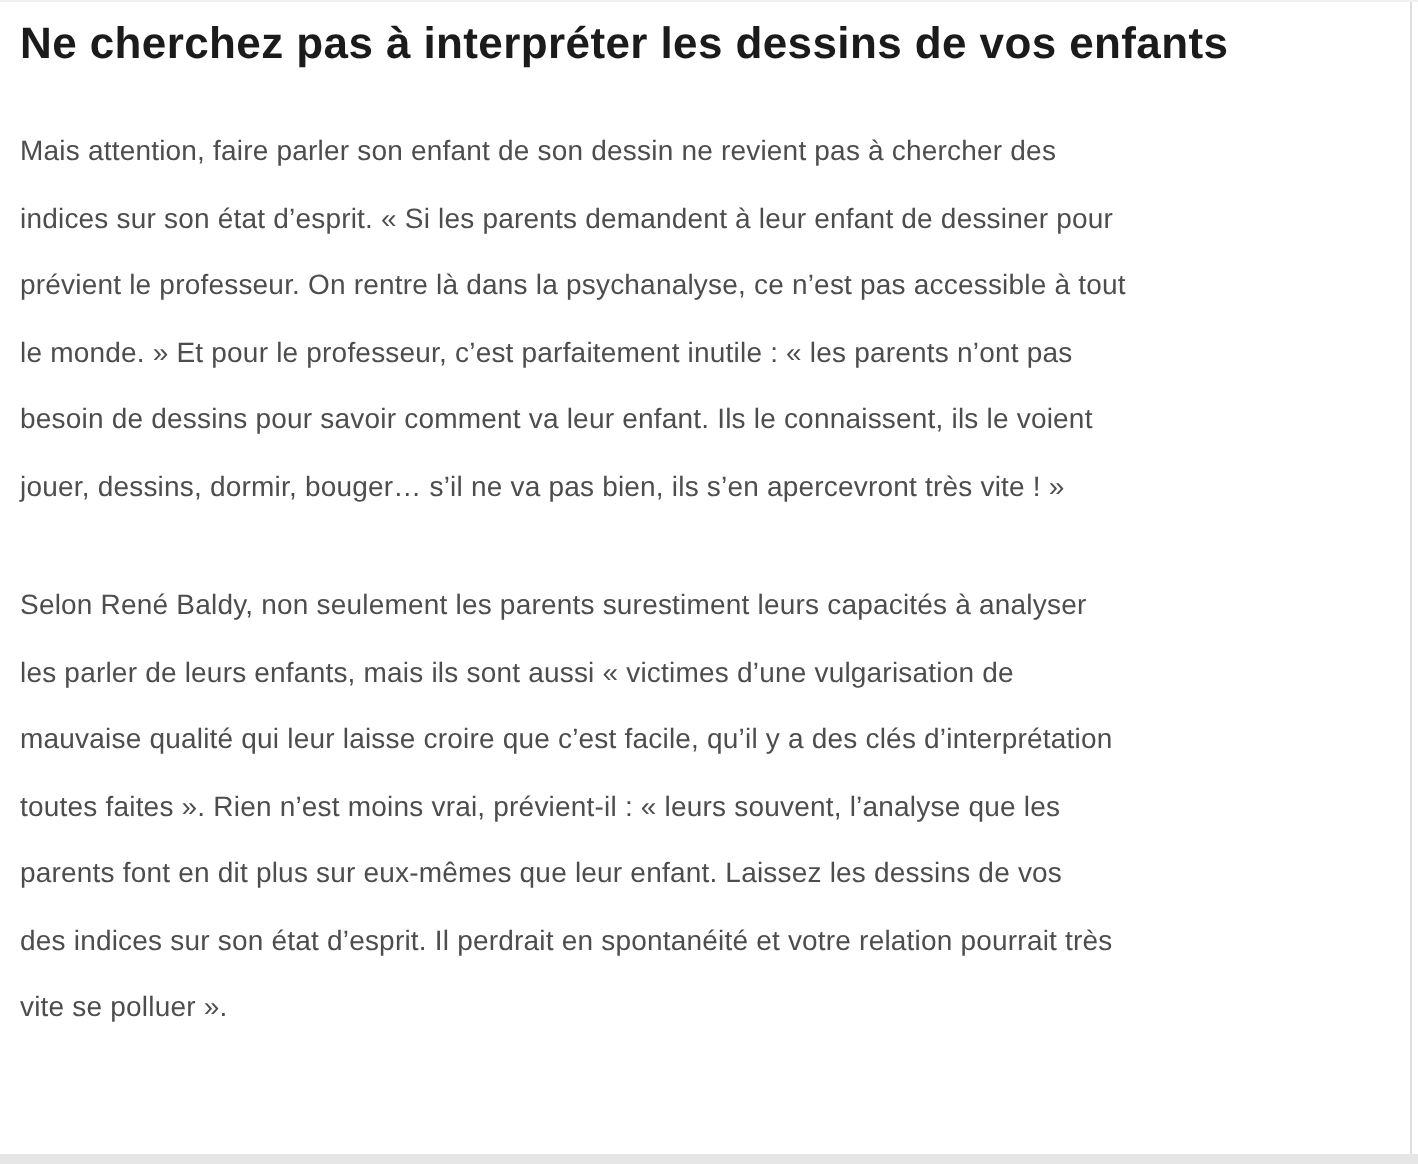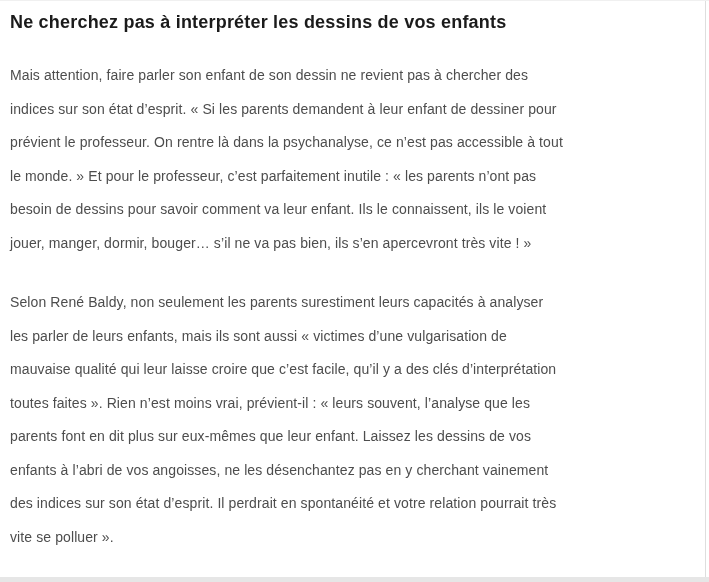--- a/index.html
+++ b/index.html
@@ -15,21 +15,21 @@
     font-family: "Liberation Sans", "DejaVu Sans", sans-serif;
     border-top: 1px solid #f0f0f0;
     box-sizing: border-box;
   }
   .page {
     padding-left: 10px;
     padding-right: 0;
   }
   h1.article-title {
     margin: 6px 0 0 0;
-    font-size: 18px;
+    font-size: 22px;
     font-weight: bold;
     line-height: 30px;
     color: #1b1b1b;
     letter-spacing: 0.2px;
     white-space: nowrap;
   }
   .article-body {
     margin-top: 22px;
   }
   .para {
@@ -68,29 +68,28 @@
 <div class="page">
   <h1 class="article-title">Ne cherchez pas à interpréter les dessins de vos enfants</h1>
 
   <div class="article-body" id="paragraphs">
       <div class="para">
         <div class="line">Mais attention, faire parler son enfant de son dessin ne revient pas à chercher des</div>
         <div class="line">indices sur son état d’esprit. « Si les parents demandent à leur enfant de dessiner pour</div>
         <div class="line">prévient le professeur. On rentre là dans la psychanalyse, ce n’est pas accessible à tout</div>
         <div class="line">le monde. » Et pour le professeur, c’est parfaitement inutile : « les parents n’ont pas</div>
         <div class="line">besoin de dessins pour savoir comment va leur enfant. Ils le connaissent, ils le voient</div>
-        <div class="line">jouer, manger, dormir, bouger… s’il ne va pas bien, ils s’en apercevront très vite ! »</div>
+        <div class="line">jouer, dessins, dormir, bouger… s’il ne va pas bien, ils s’en apercevront très vite ! »</div>
       </div>
       <div class="para">
         <div class="line">Selon René Baldy, non seulement les parents surestiment leurs capacités à analyser</div>
         <div class="line">les parler de leurs enfants, mais ils sont aussi « victimes d’une vulgarisation de</div>
         <div class="line">mauvaise qualité qui leur laisse croire que c’est facile, qu’il y a des clés d’interprétation</div>
         <div class="line">toutes faites ». Rien n’est moins vrai, prévient-il : « leurs souvent, l’analyse que les</div>
         <div class="line">parents font en dit plus sur eux-mêmes que leur enfant. Laissez les dessins de vos</div>
-        <div class="line">enfants à l’abri de vos angoisses, ne les désenchantez pas en y cherchant vainement</div>
         <div class="line">des indices sur son état d’esprit. Il perdrait en spontanéité et votre relation pourrait très</div>
         <div class="line">vite se polluer ».</div>
       </div>
     </div>
 </div>
 
 <div class="right-border-line"></div>
 <div class="bottom-divider-bar"></div>
 
 </body></html>

